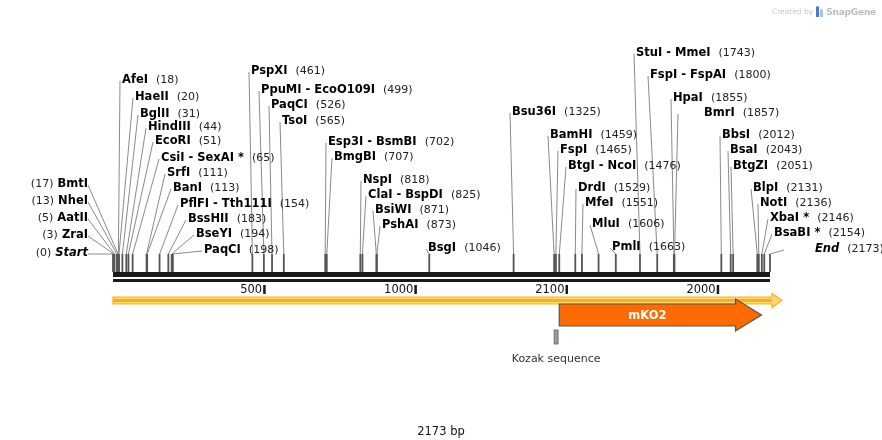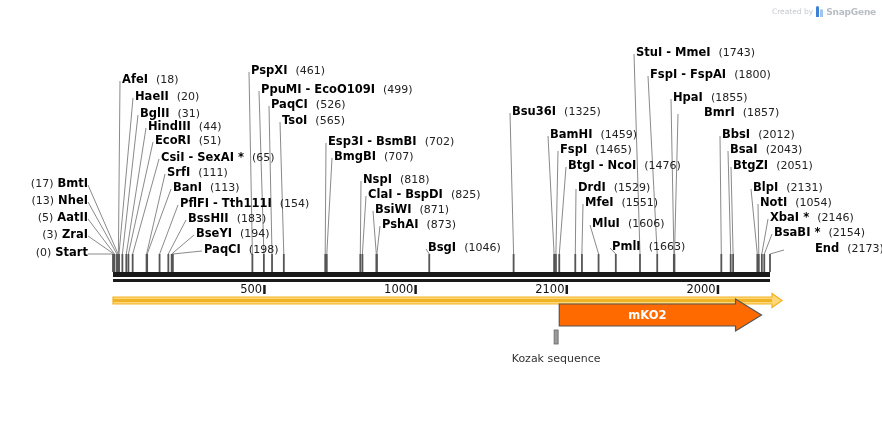--- a/index.html
+++ b/index.html
@@ -29,21 +29,21 @@
   .lbl{
     position:absolute;
     white-space:nowrap;
     font-size:11.5px;
     font-weight:bold;
     color:#000;
     font-family:"DejaVu Sans", sans-serif;
     line-height:19px;
   }
   .lbl .pos{font-weight:normal;color:#222;font-size:11px;}
-  .lbl .ital{}
+  .lbl .ital{font-style:italic;}
   .lbl.r{text-align:right;}
 
   
   .ruler-num{
     position:absolute;
     font-size:11.5px;
     color:#111;
     font-family:"DejaVu Sans", sans-serif;
     white-space:nowrap;
   }
@@ -240,30 +240,31 @@
       <div class="lbl" style="top: 210px; left: 592px;"><span>MluI</span>&nbsp;&nbsp;<span class="pos">(1606)</span></div>
       <div class="lbl" style="top: 233px; left: 612px;"><span>PmlI</span>&nbsp;&nbsp;<span class="pos">(1663)</span></div>
       <div class="lbl" style="top: 39px; left: 636px;"><span>StuI - MmeI</span>&nbsp;&nbsp;<span class="pos">(1743)</span></div>
       <div class="lbl" style="top: 61px; left: 650px;"><span>FspI - FspAI</span>&nbsp;&nbsp;<span class="pos">(1800)</span></div>
       <div class="lbl" style="top: 84px; left: 673px;"><span>HpaI</span>&nbsp;&nbsp;<span class="pos">(1855)</span></div>
       <div class="lbl" style="top: 99px; left: 680px; margin-left: 24px;"><span>BmrI</span>&nbsp;&nbsp;<span class="pos">(1857)</span></div>
       <div class="lbl" style="top: 121px; left: 722px;"><span>BbsI</span>&nbsp;&nbsp;<span class="pos">(2012)</span></div>
       <div class="lbl" style="top: 136px; left: 730px;"><span>BsaI</span>&nbsp;&nbsp;<span class="pos">(2043)</span></div>
       <div class="lbl" style="top: 152px; left: 733px;"><span>BtgZI</span>&nbsp;&nbsp;<span class="pos">(2051)</span></div>
       <div class="lbl" style="top: 174px; left: 753px;"><span>BlpI</span>&nbsp;&nbsp;<span class="pos">(2131)</span></div>
-      <div class="lbl" style="top: 189px; left: 760px;"><span>NotI</span>&nbsp;&nbsp;<span class="pos">(1054)</span></div>
+      <div class="lbl" style="top: 189px; left: 760px;"><span>NotI</span>&nbsp;&nbsp;<span class="pos">(2136)</span></div>
       <div class="lbl" style="top: 204px; left: 770px;"><span>XbaI *</span>&nbsp;&nbsp;<span class="pos">(2146)</span></div>
       <div class="lbl" style="top: 219px; left: 774px;"><span>BsaBI *</span>&nbsp;&nbsp;<span class="pos">(2154)</span></div>
       <div class="lbl" style="top: 235px; left: 786px; margin-left: 29px;"><span class="ital">End</span>&nbsp;&nbsp;<span class="pos">(2173)</span></div>
     </div>
   <div id="ruler-labels">
       <div class="ruler-num" style="left: 262.173px; top: 278px; transform: translateX(-100%);">500</div>
       <div class="ruler-num" style="left: 413.347px; top: 278px; transform: translateX(-100%);">1000</div>
       <div class="ruler-num" style="left: 564.52px; top: 278px; transform: translateX(-100%);">2100</div>
       <div class="ruler-num" style="left: 715.694px; top: 278px; transform: translateX(-100%);">2000</div>
     </div>
 
   <div class="feat-label" id="mko2-label" style="left: 647.399px; top: 304px; transform: translateX(-50%);">mKO2</div>
 
   <div class="kozak-label" id="kozak-label" style="left: 556.124px; top: 348px; transform: translateX(-50%);">Kozak sequence</div>
 
   <div class="title" style="top:400px;margin-top:46px;">mKO2-Vimentin-7</div>
+  <div class="subtitle" style="top:420px;">2173 bp</div>
 </div>
 
 </body></html>

